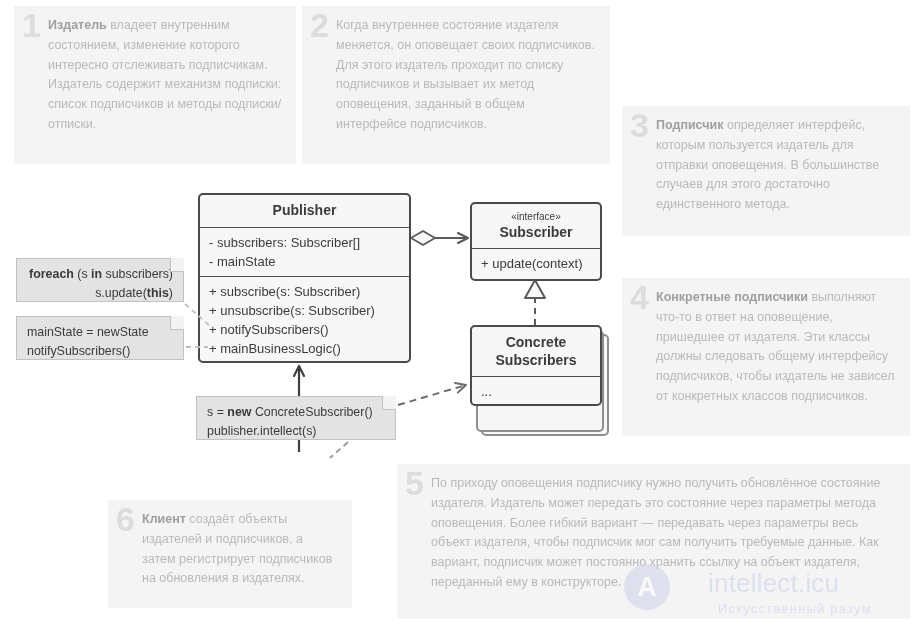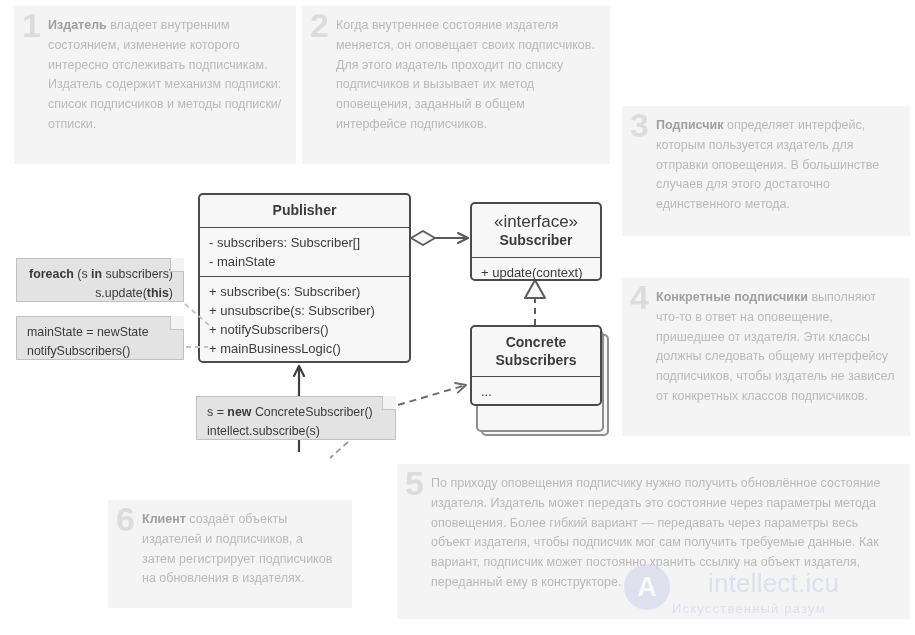--- a/index.html
+++ b/index.html
@@ -54,21 +54,21 @@
   .uml .title{
     text-align:center;
     font-weight:700;
     font-size:14px;
     padding:7px 5px;
     line-height:1.25;
   }
   .uml .stereo{
     display:block;
     font-weight:400;
-    font-size:17px;
+    font-size:10px;
   }
   .uml .row{
     font-size:13px;
     line-height:1.47;
     white-space:nowrap;
   }
 
   
   .stackcard{
     position:absolute;
@@ -120,20 +120,21 @@
     letter-spacing:.2px;
     line-height:1;
     font-family:"Liberation Sans","DejaVu Sans",sans-serif;
     margin-left:36px;
   }
   #wm .wm-sub{
     font-size:13px;
     color:#c6cbe8;
     letter-spacing:1.2px;
     margin-top:6px;
+    margin-left:46px;
     line-height:1;
   }
   #wm .wm-logo{
     position:absolute;
     left:-48px;top:-6px;
     width:46px;height:46px;
     border-radius:50%;
     background:#c9cee9;
     color:#ffffff;
     font-size:27px;
@@ -258,21 +259,21 @@
 
   <div class="note" style="left:16px;top:316px;width:168px;height:44px;">
     <span class="fold"></span>
     <span class="line">mainState = newState</span>
     <span class="line">notifySubscribers()</span>
   </div>
 
   <div class="note" style="left:196px;top:396px;width:200px;height:44px;">
     <span class="fold"></span>
     <span class="line"><span>s = </span><b>new</b><span> ConcreteSubscriber()</span></span>
-    <span class="line">intellect.subscribe(s)</span>
+    <span class="line">publisher.intellect(s)</span>
   </div>
 
   <svg id="links2" viewBox="0 0 915 635">
 
     <line x1="185" y1="304" x2="210" y2="326" stroke="#c0c0c0" stroke-width="1.8" stroke-dasharray="5,4"></line>
 
     <line x1="186" y1="347" x2="208" y2="347" stroke="#c0c0c0" stroke-width="1.8" stroke-dasharray="5,4"></line>
 
     <line x1="348" y1="442" x2="330" y2="458" stroke="#9a9a9a" stroke-width="1.9" stroke-dasharray="6,4"></line>
 

